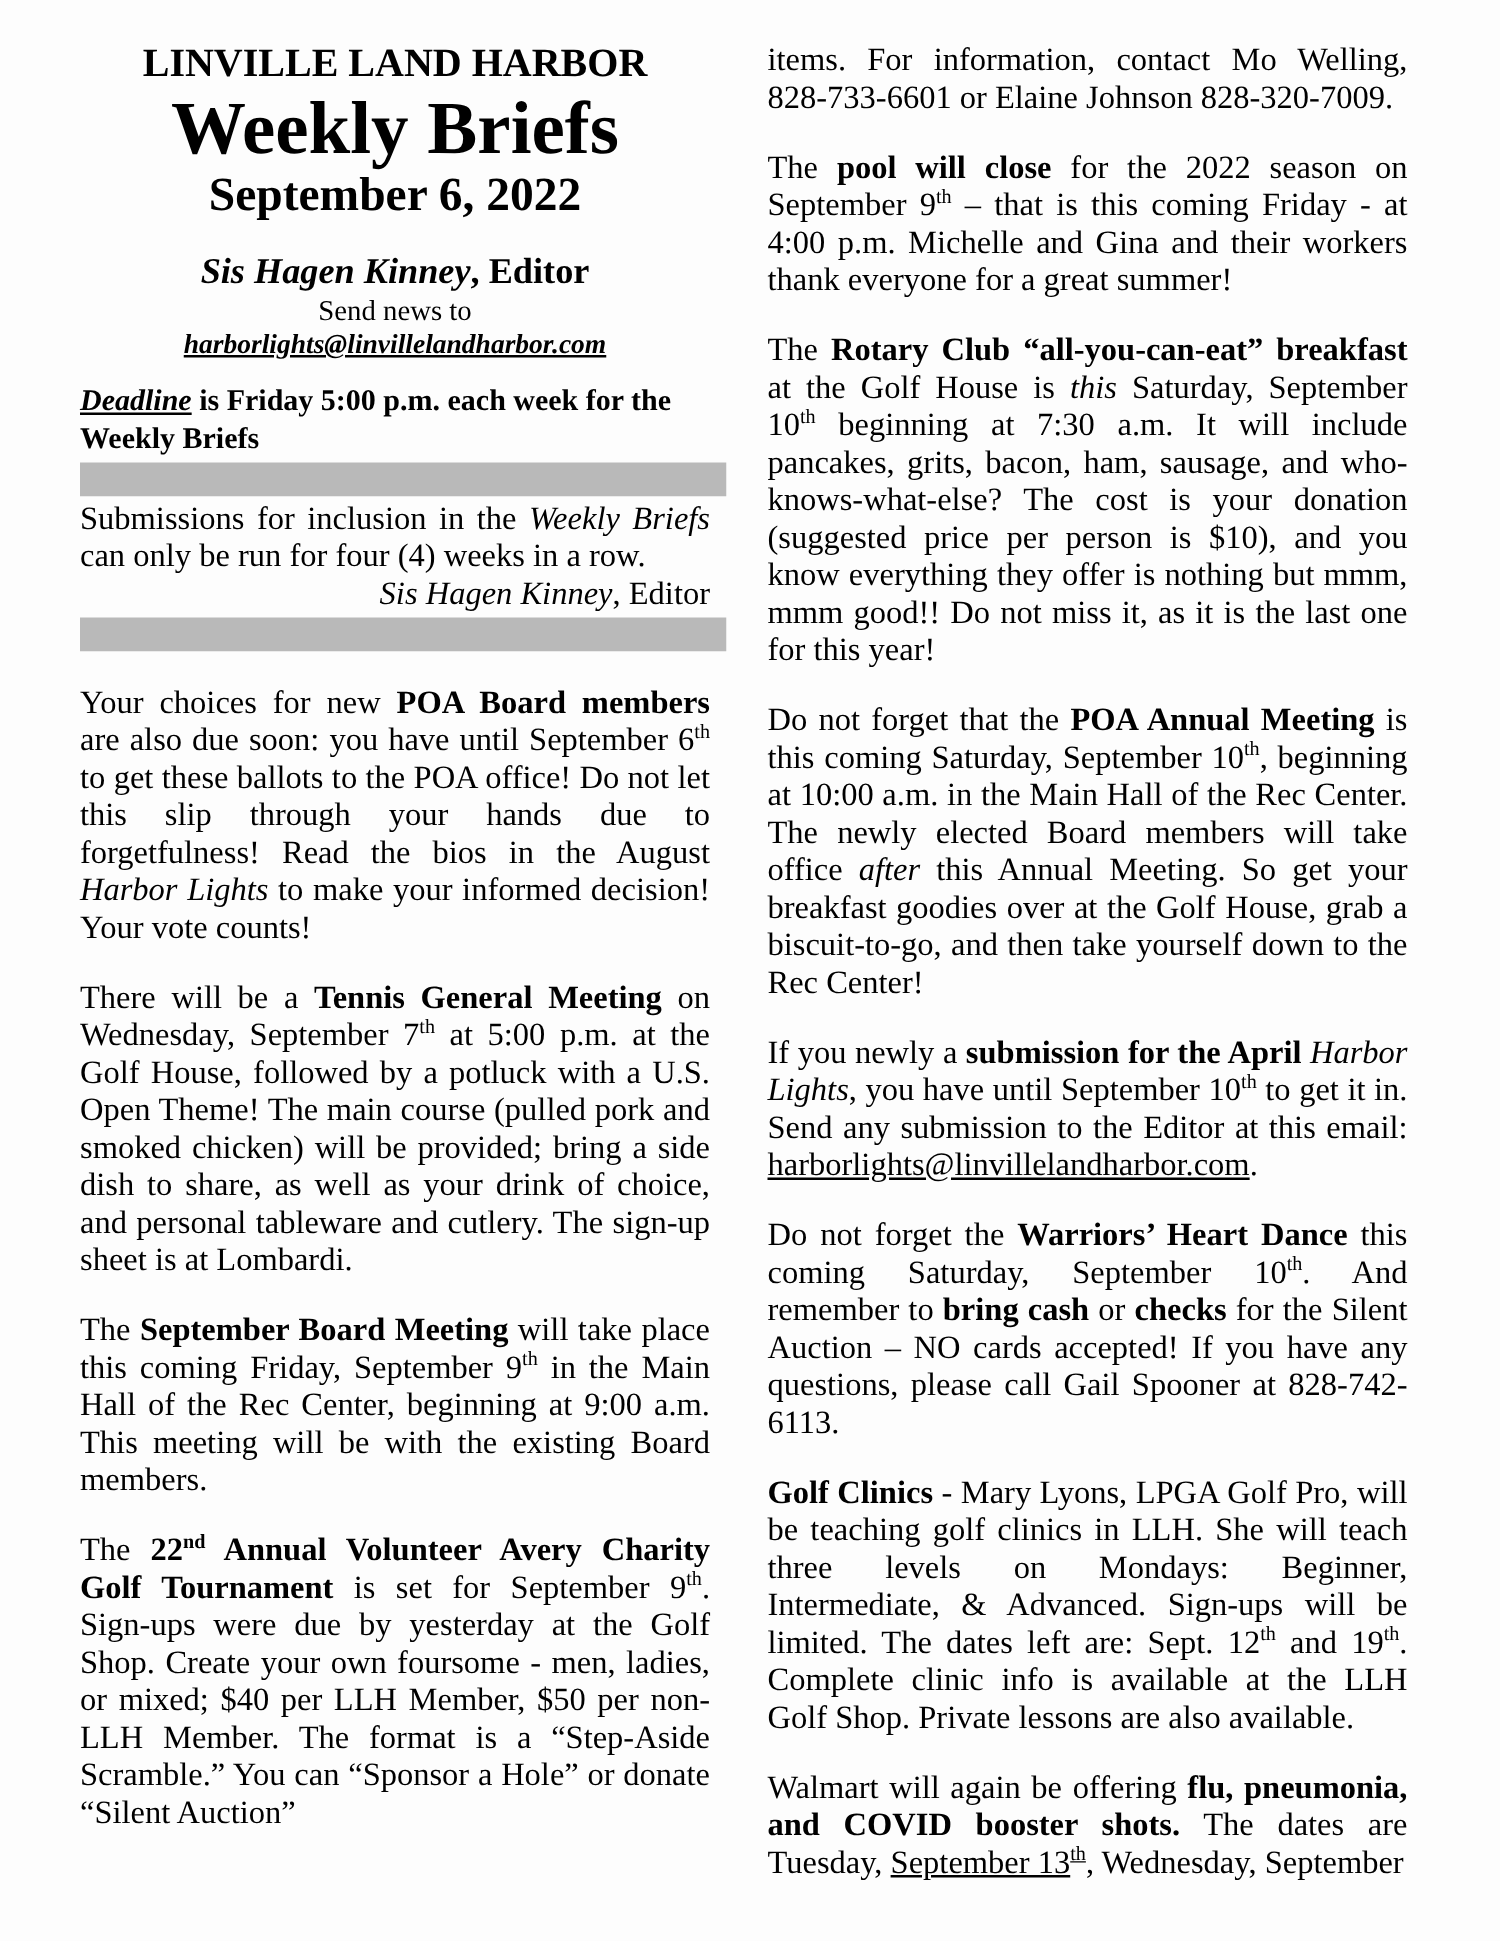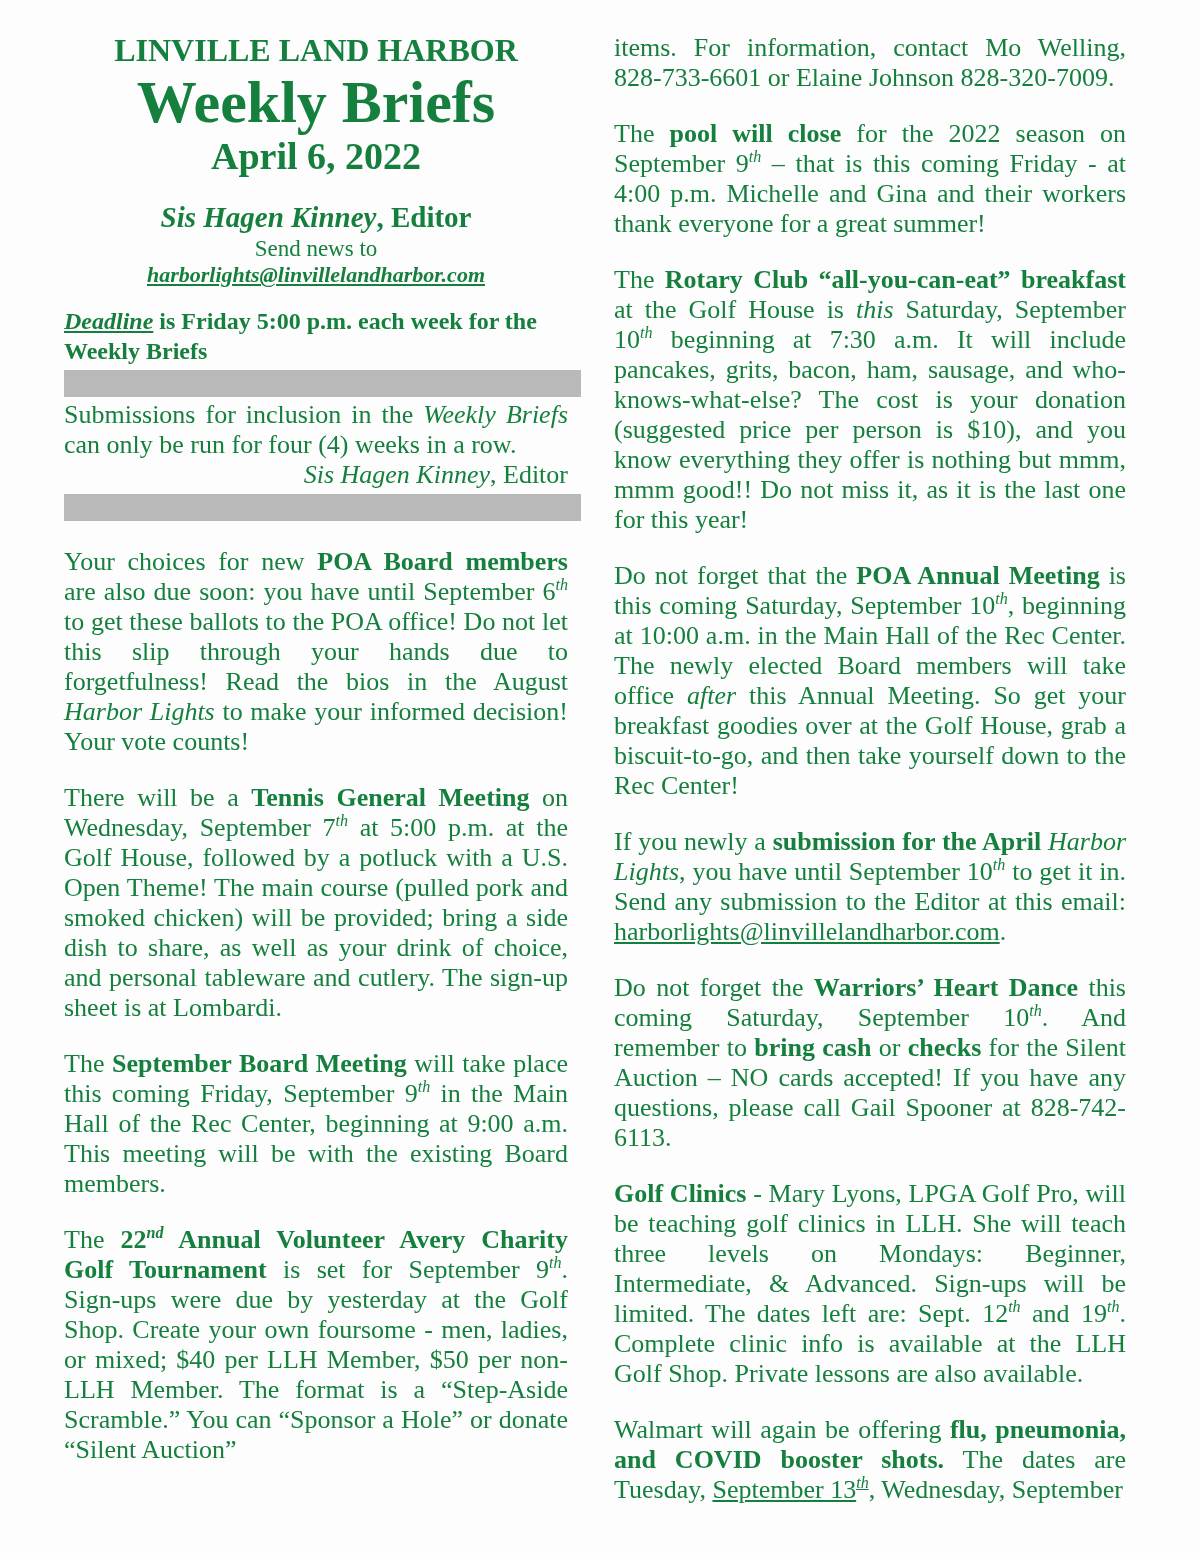--- a/index.html
+++ b/index.html
@@ -33,33 +33,33 @@
   .bar { height: 27px; width: 517px; margin-top: 4px; }
 
   .notice { font-size: 26px; line-height: 30px; text-align: justify; margin-top: 3px; }
   .sig    { text-align: right; margin-top: 0; }
 
   .para { font-size: 26px; line-height: 30px; text-align: justify; margin: 26px 0 0 0; }
 
   .b { font-weight: bold; }
   .i { font-style: italic; }
   .u { text-decoration: underline; }
-  sup { font-size: 0.62em; line-height: 0; font-style: italic; }
+  sup { font-size: 0.62em; line-height: 0; }
 </style>
 </head>
 <body>
 
-<div class="page" style="background: rgb(253, 253, 253); color: #15803d;">
+<div class="page" style="background: rgb(253, 253, 253); color: #000000;">
 
   <div class="col col-left">
 
     <header>
       <div class="org">LINVILLE LAND HARBOR</div>
       <div class="title">Weekly Briefs</div>
-      <div class="date">April 6, 2022</div>
+      <div class="date">September 6, 2022</div>
       <div class="editor"><span class="b i">Sis Hagen Kinney</span><span class="b">, Editor</span></div>
       <div class="send">Send news to</div>
       <div class="email">harborlights@linvillelandharbor.com</div>
       <div class="deadline"><span class="b i u">Deadline</span><span class="b"> is Friday 5:00 p.m. each week for the Weekly Briefs</span></div>
     </header>
 
     <div class="bar" style="background: rgb(185, 185, 185);"></div>
 
     <div class="notice"><span>Submissions for inclusion in the </span><span class="i">Weekly Briefs</span><span> can only be run for four (4) weeks in a row.</span></div>
     <div class="notice sig"><span class="i">Sis Hagen Kinney</span><span>, Editor</span></div>

